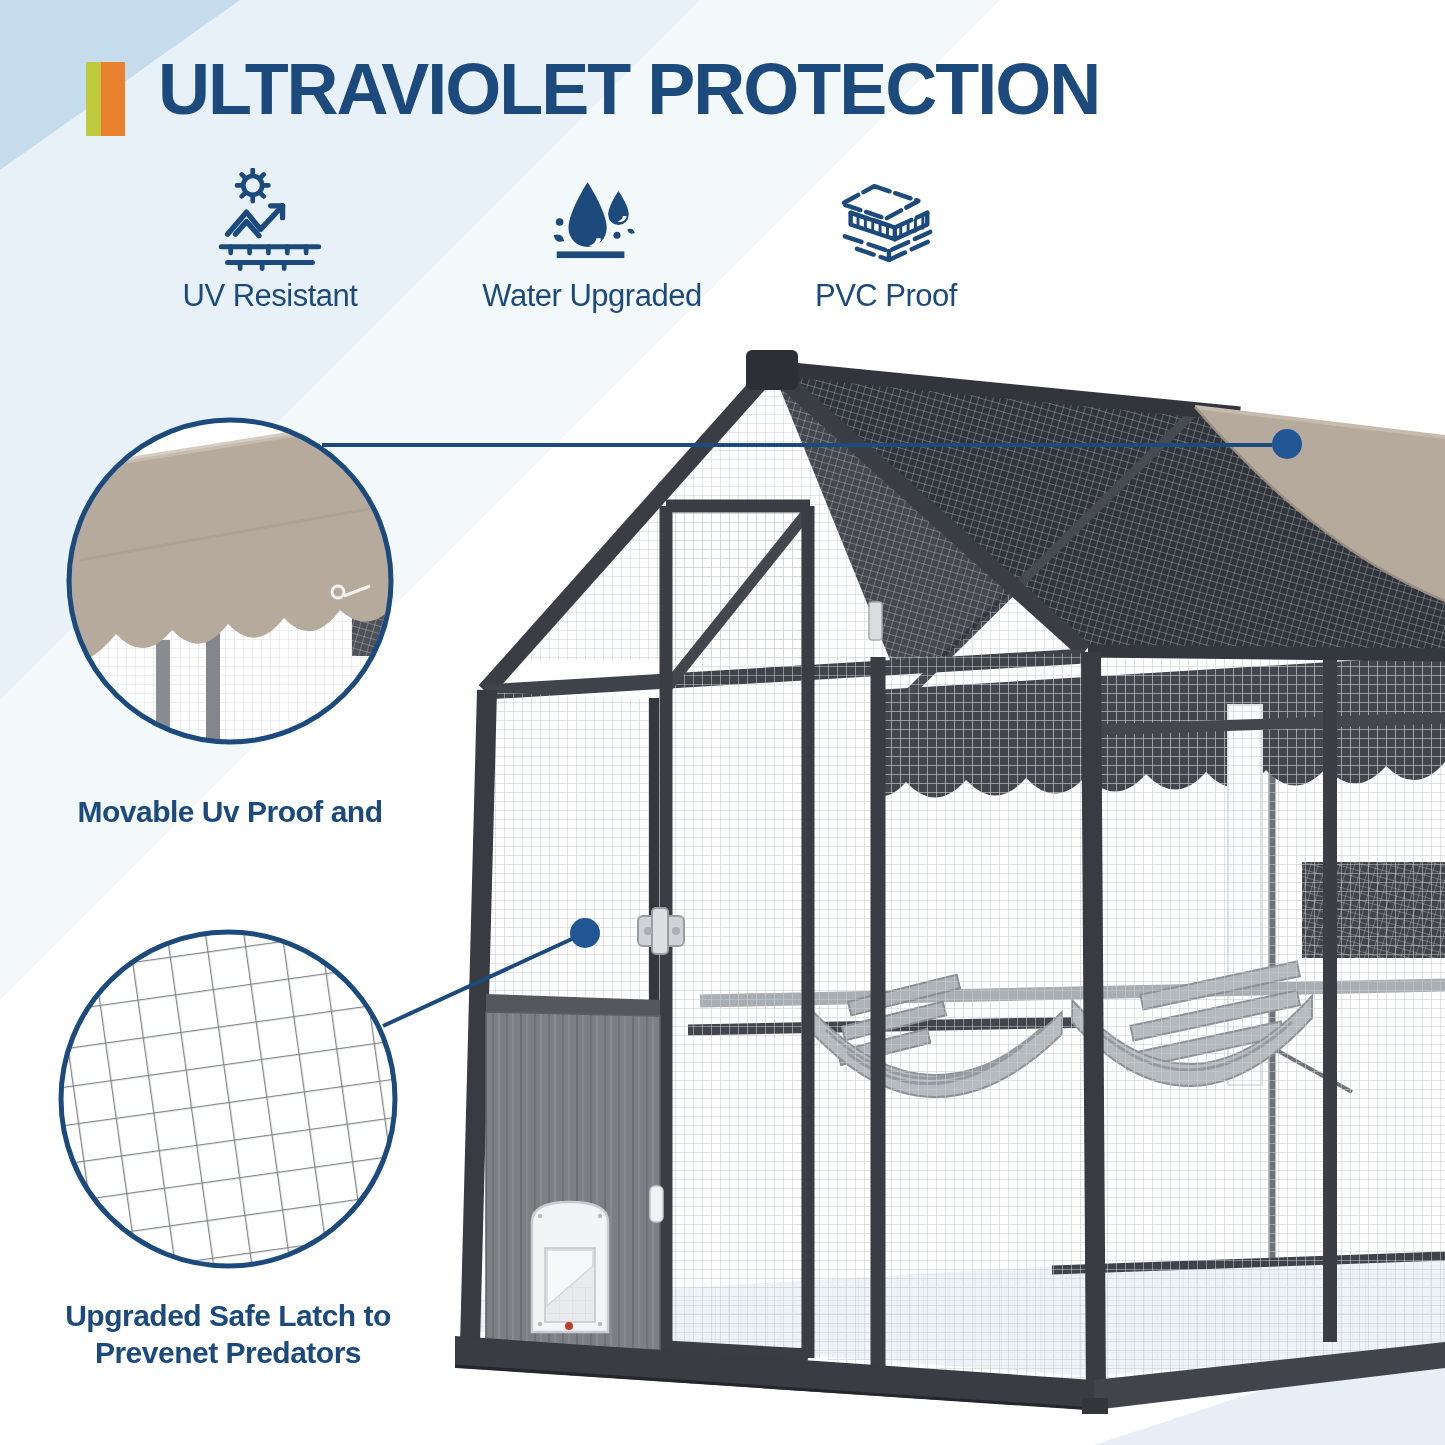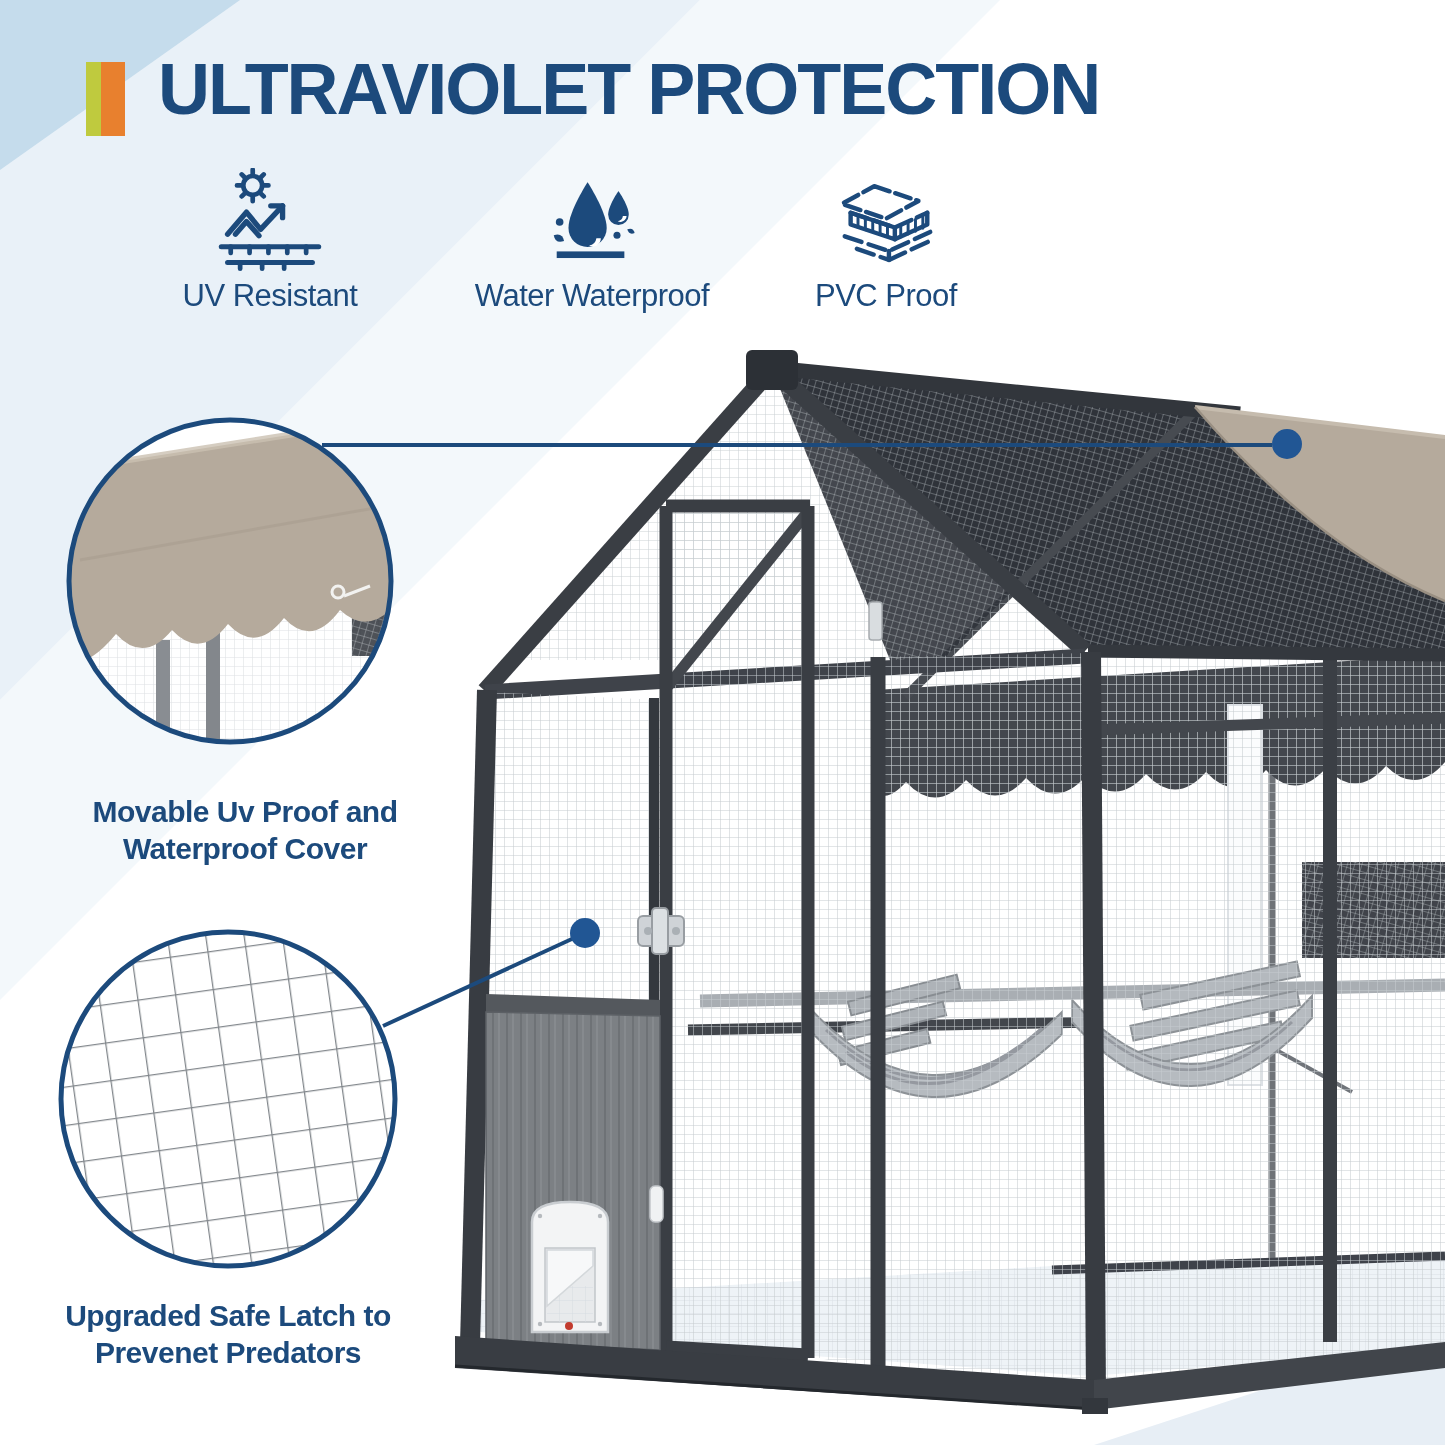--- a/index.html
+++ b/index.html
@@ -14,21 +14,21 @@
   .title{left:158px;top:48px;width:1260px;font-size:72px;font-weight:800;letter-spacing:-2px;
          color:var(--navy);white-space:nowrap;}
   .titlebars{left:86px;top:62px;width:39px;height:74px;display:flex;}
   .bar-lime{width:15px;height:100%;background:var(--lime);}
   .bar-orange{width:24px;height:100%;background:var(--orange);}
   .feature{top:168px;width:280px;display:flex;flex-direction:column;align-items:center;}
   .feature .iconbox{height:104px;display:flex;align-items:flex-end;justify-content:center;}
   .feature .flabel{margin-top:6px;font-size:31px;color:var(--navy);letter-spacing:-0.5px;}
   .caption{width:460px;text-align:center;color:var(--navy);font-weight:bold;
            font-size:30px;line-height:1.22;letter-spacing:-0.5px;}
-  #cap1{left:0px;top:794px;padding-left:15px;}
+  #cap1{left:0px;top:794px;}
   #cap2{left:-2px;top:1298px;}
 </style>
 </head>
 <body>
 
 <svg id="scene" class="abs" viewBox="0 0 1445 1445" xmlns="http://www.w3.org/2000/svg">
   <defs>
 
     <pattern id="mw" width="9" height="9" patternUnits="userSpaceOnUse">
       <path d="M9 0H0V9" fill="none" stroke="#c6cbd0" stroke-width="1.1"></path>
@@ -254,21 +254,21 @@
       <path d="M37 44 a6 6 0 0 1-5 5 c4 2 8-1 8-5 Z" fill="#ffffff"></path>
       <path d="M52 12 C52 12 45 22 45 28 a7 7 0 0 0 14 0 C59 22 52 12 52 12 Z" fill="var(--navy)"></path>
       <path d="M55 29 a4 4 0 0 1-3.5 3.5 c3 1.5 6-1 6-3.5 Z" fill="#ffffff"></path>
       <circle cx="12" cy="33" r="2.6" fill="var(--navy)"></circle>
       <path d="M8 42 q6 -2 7 4 q-6 2 -7 -4Z" fill="var(--navy)"></path>
       <circle cx="51" cy="42" r="2.4" fill="var(--navy)"></circle>
       <path d="M58 38 q4 -1.5 5 2.5 q-4 1.5 -5 -2.5Z" fill="var(--navy)"></path>
       <rect x="10" y="53" width="46" height="4.5" fill="var(--navy)"></rect>
     </svg>
   </div>
-  <div class="flabel">Water Waterproof</div>
+  <div class="flabel">Water Upgraded</div>
 </div>
 
 <div class="abs feature" style="left:746px;">
   <div class="iconbox">
     <svg width="112" height="92" viewBox="0 0 76 62" fill="none" stroke="var(--navy)" stroke-width="3" stroke-linejoin="round" stroke-linecap="round">
       <path d="M30 4 60 14 38 26 8 16 Z" stroke-dasharray="11 4"></path>
       <path d="M14 22 44 32 66 22" stroke-dasharray="12 4"></path>
       <path d="M14 22 14 30 44 40 44 32 Z"></path>
       <path d="M66 22 66 30 44 40"></path>
       <g stroke-width="2">
@@ -278,18 +278,17 @@
       <path d="M10 38 40 48 68 35" stroke-dasharray="12 5"></path>
       <path d="M40 48 40 54 14 45" stroke-dasharray="12 5"></path>
       <path d="M40 54 68 41" stroke-dasharray="12 5"></path>
     </svg>
   </div>
   <div class="flabel">PVC Proof</div>
 </div>
 
 <div id="cap1" class="abs caption">
   <div>Movable Uv Proof and</div>
-  <div>Waterproof Cover</div>
 </div>
 <div id="cap2" class="abs caption">
   <div>Upgraded Safe Latch to</div>
   <div>Prevenet Predators</div>
 </div>
 
 </body></html>

